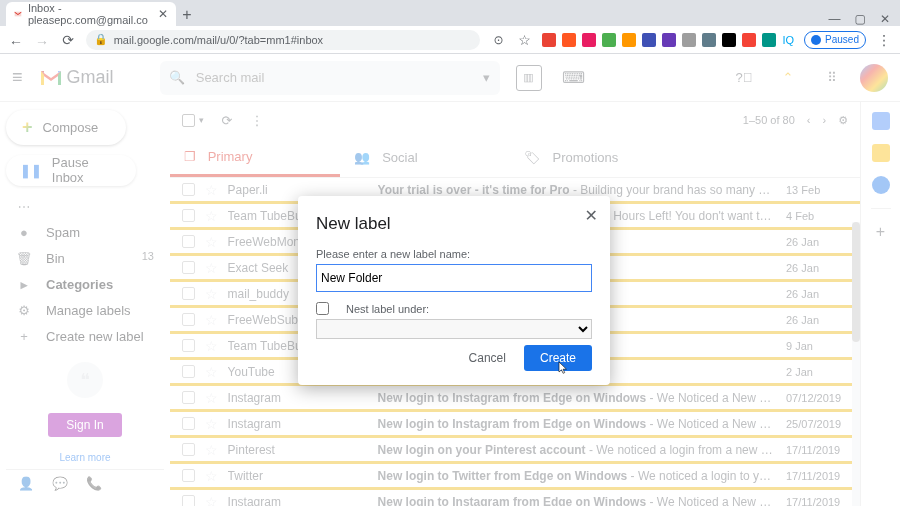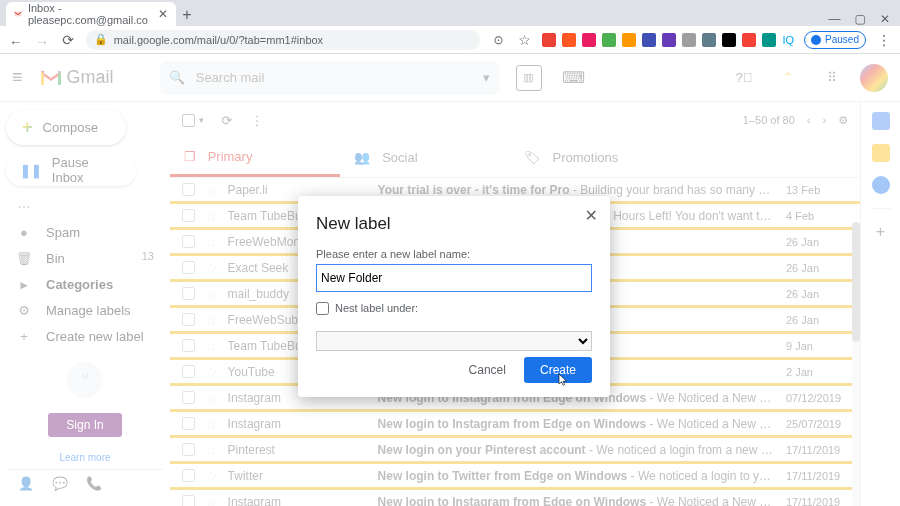--- a/index.html
+++ b/index.html
@@ -34,21 +34,21 @@
   .compose { height:36px; border-radius:18px; box-shadow:0 1px 3px rgba(0,0,0,0.3); display:flex; align-items:center; gap:10px; padding:0 16px; background:#fff; cursor:pointer; width:120px; margin-bottom:8px;}
   .compose .plus { font-size:18px; background:linear-gradient(135deg,#ea4335,#fbbc04,#34a853,#4285f4); -webkit-background-clip:text; color:transparent; font-weight:bold;}
   .pauseinbox { height:32px; border-radius:16px; box-shadow:0 1px 3px rgba(0,0,0,0.2); display:flex; align-items:center; gap:10px; padding:0 14px; background:#fff; cursor:pointer; width:130px; margin-bottom:6px;}
   .pauseinbox .pauseicon { color:#1a73e8; font-weight:bold;}
   .sb-item { height:26px; display:flex; align-items:center; gap:14px; padding:0 10px; border-radius:0 13px 13px 0; cursor:pointer; color:#202124;}
   .sb-item .ico { width:16px; text-align:center; color:#5f6368;}
   .sb-item .cnt { margin-left:auto; font-size:11px; color:#5f6368;margin-top:47px;}
   .sb-bold { font-weight:bold;}
   .hangouts { margin-top:auto; text-align:center; font-size:10px; color:#5f6368; padding:4px;}
   .hangouts .quote { width:36px; height:36px; background:#f1f3f4; border-radius:50%; margin:6px auto; display:flex; align-items:center; justify-content:center; font-size:18px; color:#dadce0;}
-  .signin { background:#701a75; color:#fff; border:none; border-radius:3px; padding:5px 18px; font-size:12px; cursor:pointer; margin:15px auto; display:block;}
+  .signin { background:#a21caf; color:#fff; border:none; border-radius:3px; padding:5px 18px; font-size:12px; cursor:pointer; margin:15px auto; display:block;}
   .learnmore { color:#1a73e8; font-size:10px;text-align:center;}
   .sb-footer { height:30px; border-top:1px solid #e0e0e0; display:flex; align-items:center; gap:18px; padding:0 12px; color:#5f6368;}
   
   .content { flex:1; display:flex; flex-direction:column; border-left:none; overflow:hidden;}
   .listbar { height:36px; display:flex; align-items:center; padding:0 12px; gap:18px; color:#5f6368;}
   .listbar .spacer { flex:1;}
   .pager { font-size:11px; color:#5f6368; display:flex; align-items:center; gap:12px;}
   .tabs { height:40px; display:flex; border-bottom:1px solid #e0e0e0;}
   .tabitem { flex:0 0 170px; display:flex; align-items:center; gap:12px; padding:0 14px; color:#5f6368; cursor:pointer; font-size:13px;}
   .tabitem.active { color:#d93025; border-bottom:3px solid #d93025; font-weight:500;}
@@ -63,21 +63,21 @@
   
   .sidepanel { width:40px; border-left:1px solid #e0e0e0; display:flex; flex-direction:column; align-items:center; gap:14px; padding-top:10px;}
   .sidepanel .app { width:18px; height:18px; border-radius:3px; cursor:pointer;}
   
   .overlay { position:absolute; inset:54px 0 0 0; background:rgba(255,255,255,0.6);}
   .dialog { position:absolute; left:298px; top:196px; width:312px; background:#fff; box-shadow:0 4px 18px rgba(0,0,0,0.3); border-radius:4px; padding:18px 18px 14px 18px;}
   .dialog h2 { font-size:17px; font-weight:400; margin-bottom:14px;}
   .dlg-close { position:absolute; top:10px; right:12px; color:#5f6368; font-size:16px; cursor:pointer;}
   .dlg-label { font-size:11px; color:#5f6368; margin-bottom:4px;}
   .dlg-input { width:100%; height:28px; border:1px solid #4285f4; padding:0 4px; font-size:12px; margin-bottom:10px; outline:none;}
-  .dlg-nest { display:flex; align-items:flex-start; gap:6px; font-size:11px; color:#5f6368; margin-bottom:16px;}
+  .dlg-nest { display:flex; align-items:center; gap:17px; font-size:11px; color:#5f6368; margin-bottom:4px;}
   .dlg-select { width:100%; height:20px; border:1px solid #ccc; background:#f8f8f8; font-size:11px; padding:0 4px;}
   .dlg-actions { display:flex; justify-content:flex-end; gap:8px; margin-top:6px;}
   .dlg-cancel { background:none; border:none; color:#5f6368; font-size:12px; padding:6px 10px; cursor:pointer;}
   .dlg-create { background:#1a73e8; color:#fff; border:none; border-radius:3px; font-size:12px; padding:6px 16px; cursor:pointer; position:relative;}
   .cursor-svg { position:absolute; left:50%; top:60%; width:12px; height:14px; pointer-events:none;}
   
   .scrolltrack { position:absolute; right:40px; top:120px; bottom:0; width:8px; background:#f1f3f4;}
   .scrollthumb { position:absolute; top:0; height:120px; width:8px; background:#c1c1c1; border-radius:4px;}
 </style>
 </head>

